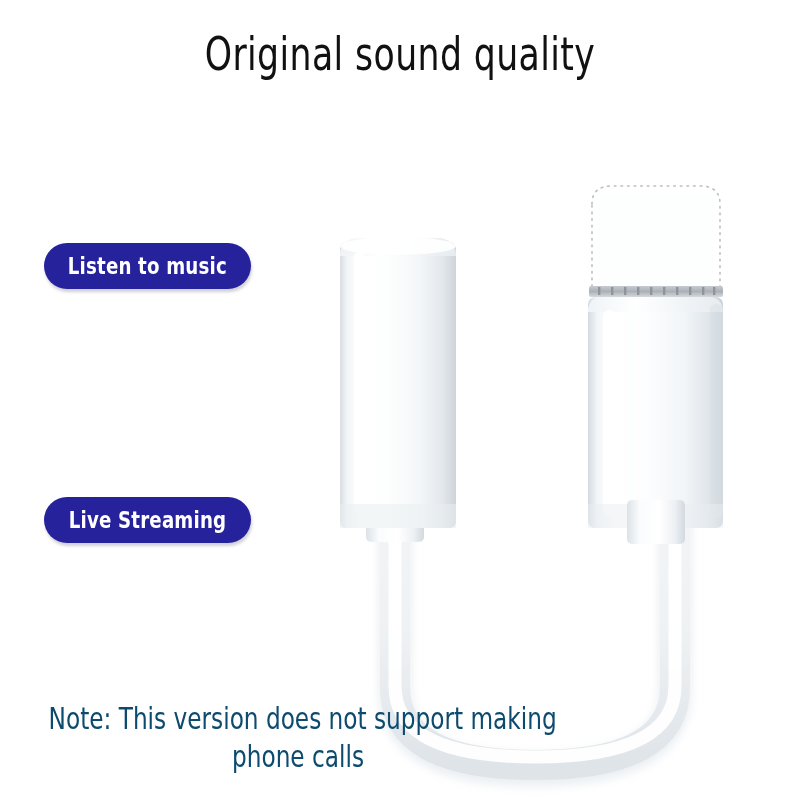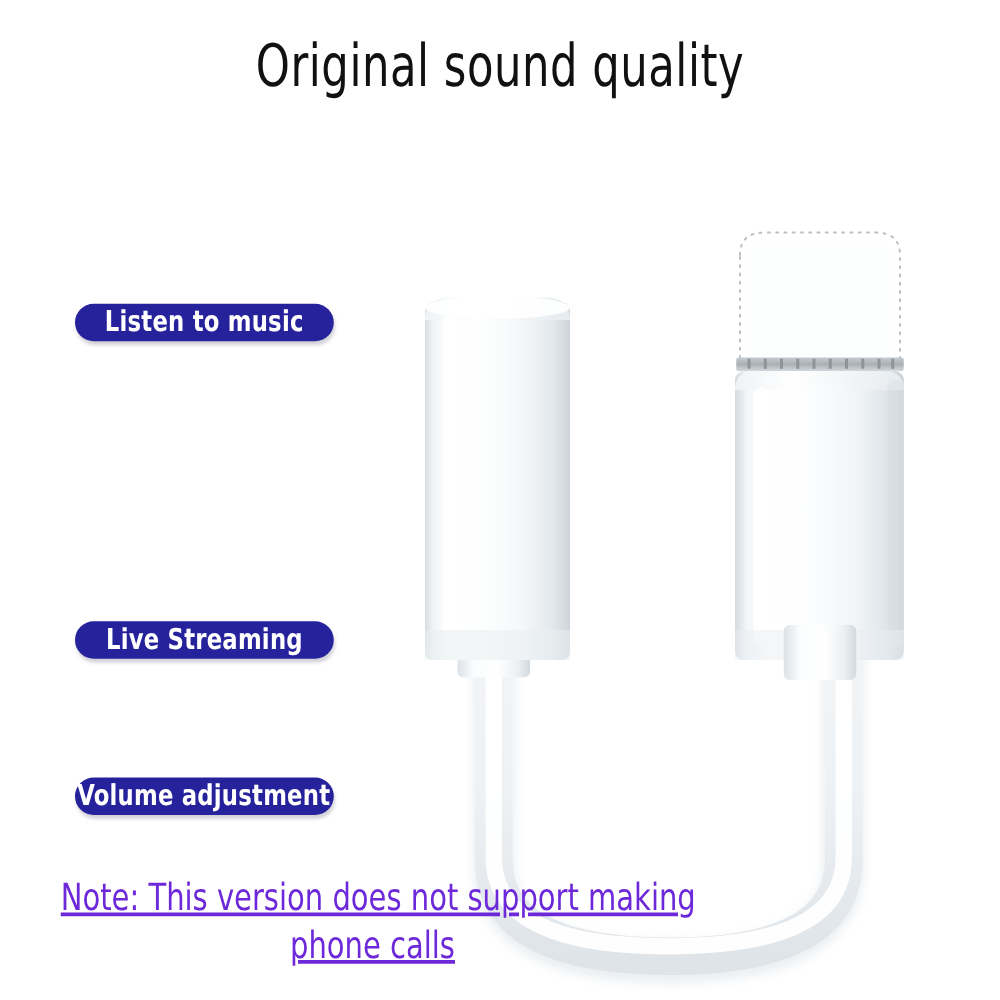--- a/index.html
+++ b/index.html
@@ -32,23 +32,23 @@
     letter-spacing: 0.5px;
     color: #111111;
     transform: scaleX(0.82);
     transform-origin: 50% 50%;
     white-space: nowrap;
   }
 
   
   .pill {
     position: absolute;
-    left: 60px;
+    left: 44px;
     width: 207px;
-    height: 30px;
+    height: 46px;
     border-radius: 23px;
     background: #26229B;
     box-shadow: 1px 3px 3px rgba(120,120,140,0.35);
     display: flex;
     align-items: center;
     justify-content: center;
   }
   .pill-label {
     color: #ffffff;
     font-family: "DejaVu Sans Condensed", "Liberation Sans Narrow", "Liberation Sans", sans-serif;
@@ -74,49 +74,45 @@
   }
   #product-photo svg { display: block; }
 
   
   #note {
     position: absolute;
     left: 8px;
     top: 700px;
     width: 580px;
     text-align: center;
-    color: #6d28d9;
+    color: #0c4a6e;
     font-family: "DejaVu Sans Condensed", "Liberation Sans Narrow", "Liberation Sans", sans-serif;
     font-size: 30px;
     line-height: 38px;
     font-weight: 400;
-    text-decoration: underline;
   }
   #note .note-line {
     display: block;
     transform: scaleX(0.86);
     transform-origin: 50% 50%;
     white-space: nowrap;
   }
 </style>
 </head>
 <body>
 
 <div id="stage">
 
   <div id="page-title">Original sound quality</div>
 
   <div class="pill" id="pill-0">
     <span class="pill-label">Listen to music</span>
   </div>
   <div class="pill" id="pill-2">
     <span class="pill-label">Live Streaming</span>
-  </div>
-  <div class="pill" id="pill-3">
-    <span class="pill-label">Volume adjustment</span>
   </div>
 
   <div id="product-photo">
     <svg width="470" height="630" viewBox="0 0 470 630" xmlns="http://www.w3.org/2000/svg">
       <defs>
 
         <linearGradient id="bodyGrad" x1="0" y1="0" x2="1" y2="0">
           <stop offset="0.00" stop-color="#D8DDE2"></stop>
           <stop offset="0.06" stop-color="#F2F5F7"></stop>
           <stop offset="0.18" stop-color="#FFFFFF"></stop>

